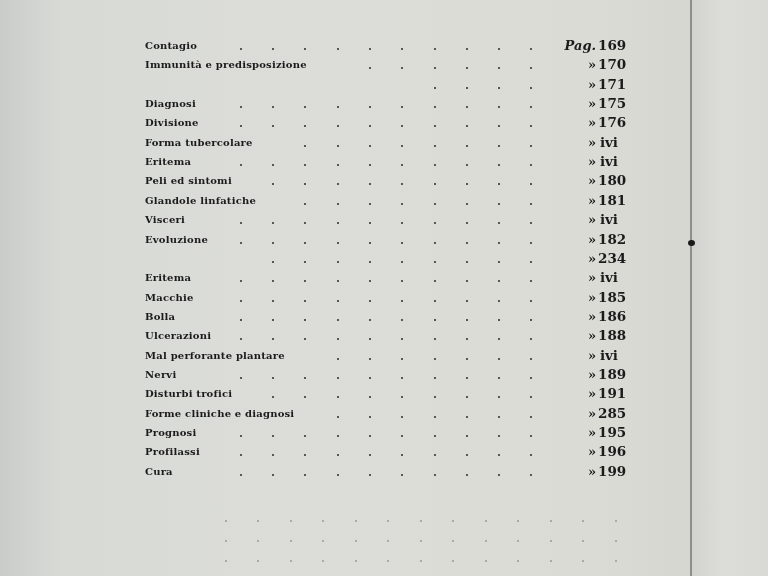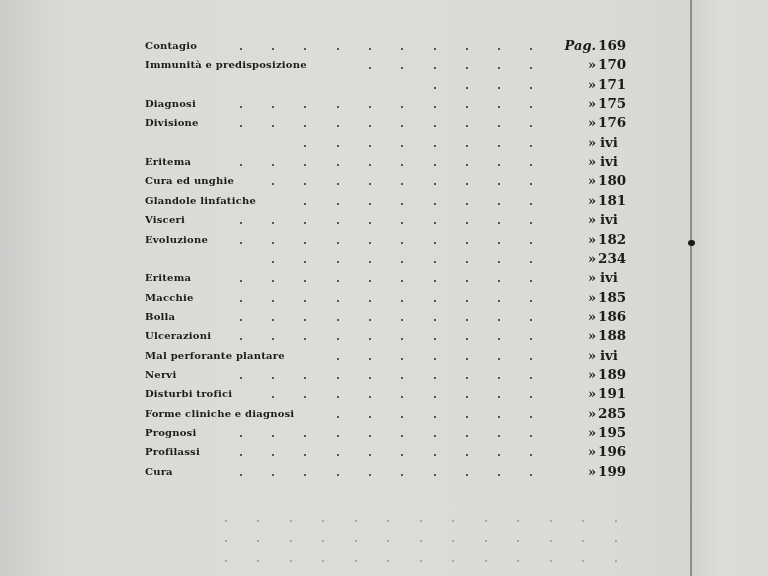--- a/index.html
+++ b/index.html
@@ -122,20 +122,21 @@
       <span class="leader-dot" style="left: 369px;"></span>
       <span class="leader-dot" style="left: 401px;"></span>
       <span class="leader-dot" style="left: 434px;"></span>
       <span class="leader-dot" style="left: 466px;"></span>
       <span class="leader-dot" style="left: 498px;"></span>
       <span class="leader-dot" style="left: 530px;"></span>
       <span class="entry-prefix">»</span>
       <span class="entry-page">176</span>
     </div>
     <div class="toc-row" style="top: 132.75px;">
+      <span class="entry-title">Forma tubercolare</span>
       <span class="leader-dot" style="left: 304px;"></span>
       <span class="leader-dot" style="left: 337px;"></span>
       <span class="leader-dot" style="left: 369px;"></span>
       <span class="leader-dot" style="left: 401px;"></span>
       <span class="leader-dot" style="left: 434px;"></span>
       <span class="leader-dot" style="left: 466px;"></span>
       <span class="leader-dot" style="left: 498px;"></span>
       <span class="leader-dot" style="left: 530px;"></span>
       <span class="entry-prefix">»</span>
       <span class="entry-page">ivi</span>
@@ -149,21 +150,21 @@
       <span class="leader-dot" style="left: 369px;"></span>
       <span class="leader-dot" style="left: 401px;"></span>
       <span class="leader-dot" style="left: 434px;"></span>
       <span class="leader-dot" style="left: 466px;"></span>
       <span class="leader-dot" style="left: 498px;"></span>
       <span class="leader-dot" style="left: 530px;"></span>
       <span class="entry-prefix">»</span>
       <span class="entry-page">ivi</span>
     </div>
     <div class="toc-row" style="top: 171.45px;">
-      <span class="entry-title">Cura ed unghie</span>
+      <span class="entry-title">Peli ed sintomi</span>
       <span class="leader-dot" style="left: 272px;"></span>
       <span class="leader-dot" style="left: 304px;"></span>
       <span class="leader-dot" style="left: 337px;"></span>
       <span class="leader-dot" style="left: 369px;"></span>
       <span class="leader-dot" style="left: 401px;"></span>
       <span class="leader-dot" style="left: 434px;"></span>
       <span class="leader-dot" style="left: 466px;"></span>
       <span class="leader-dot" style="left: 498px;"></span>
       <span class="leader-dot" style="left: 530px;"></span>
       <span class="entry-prefix">»</span>

